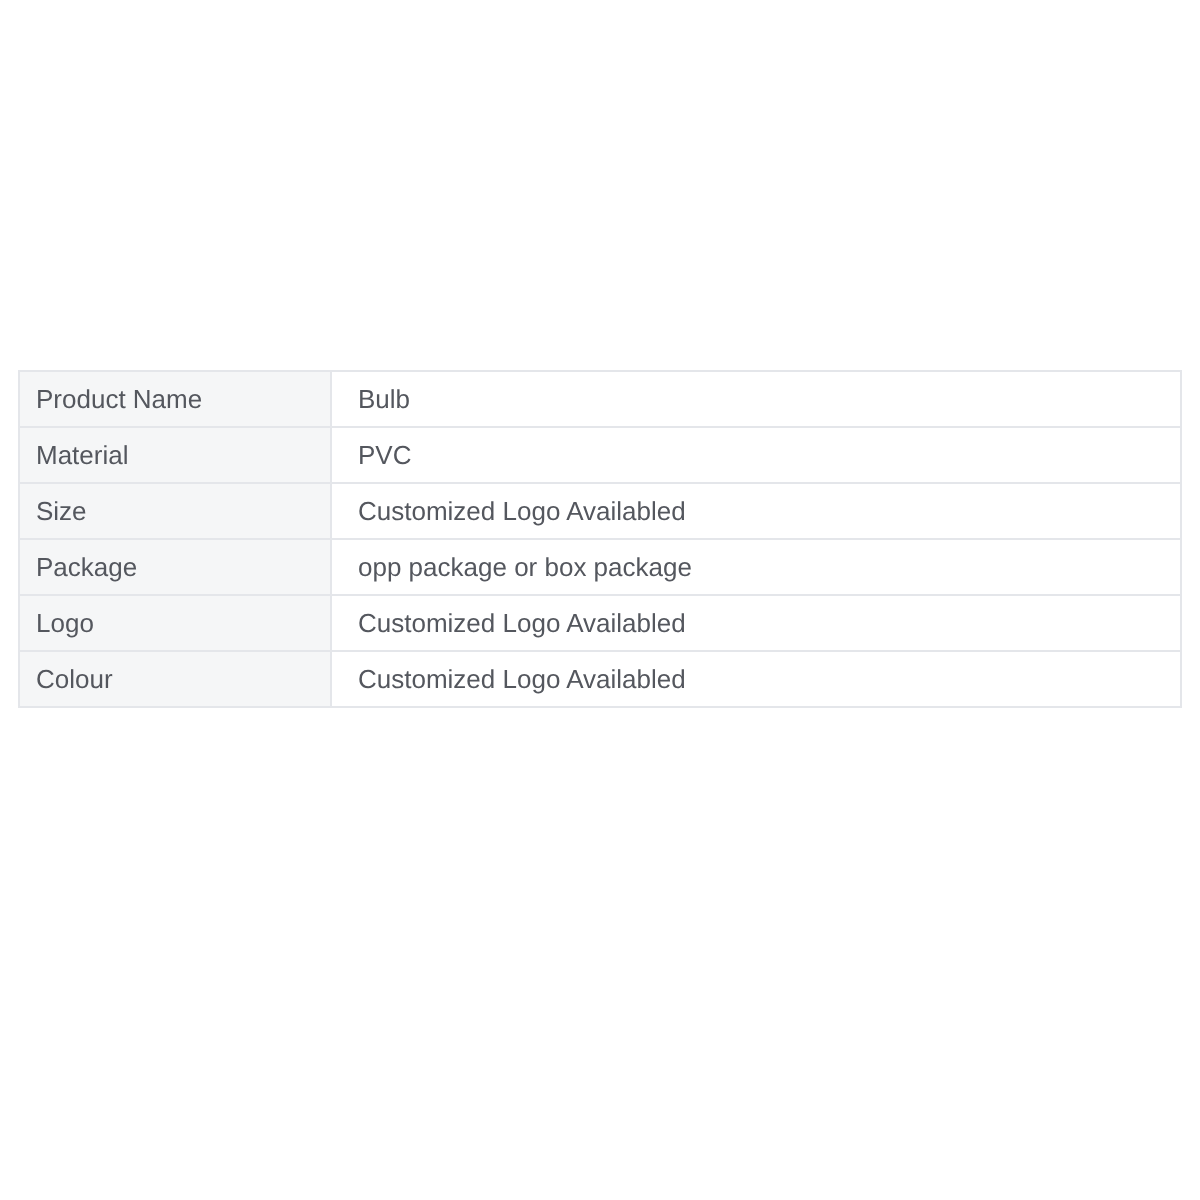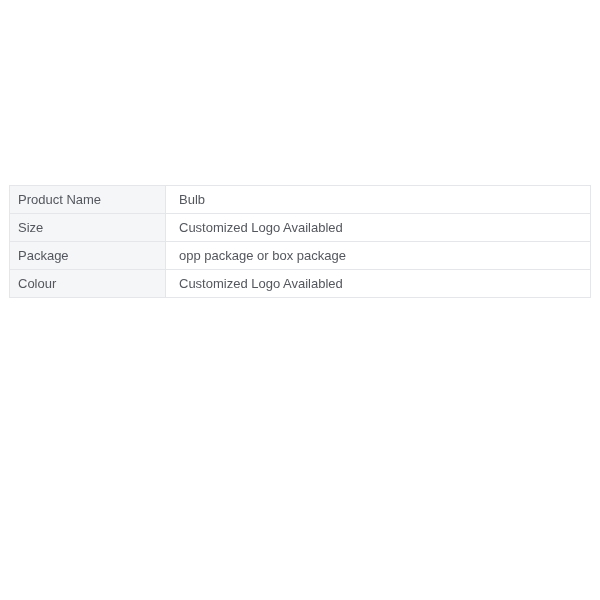--- a/index.html
+++ b/index.html
@@ -51,31 +51,39 @@
 
 <div class="spec-table-wrap">
   <table class="spec-table">
     <tbody id="spec-table-body">
   <tr>
     <td class="label-cell">Product Name</td>
     <td class="value-cell">Bulb</td>
   </tr>
 
 
+  <tr>
+    <td class="label-cell">Material</td>
+    <td class="value-cell">PVC</td>
+  </tr>
 
   <tr>
     <td class="label-cell">Size</td>
     <td class="value-cell">Customized Logo Availabled</td>
   </tr>
 
   <tr>
     <td class="label-cell">Package</td>
     <td class="value-cell">opp package or box package</td>
   </tr>
 
+  <tr>
+    <td class="label-cell">Logo</td>
+    <td class="value-cell">Customized Logo Availabled</td>
+  </tr>
 
   <tr>
     <td class="label-cell">Colour</td>
     <td class="value-cell">Customized Logo Availabled</td>
   </tr>
 
 </tbody>
   </table>
 </div>
 

